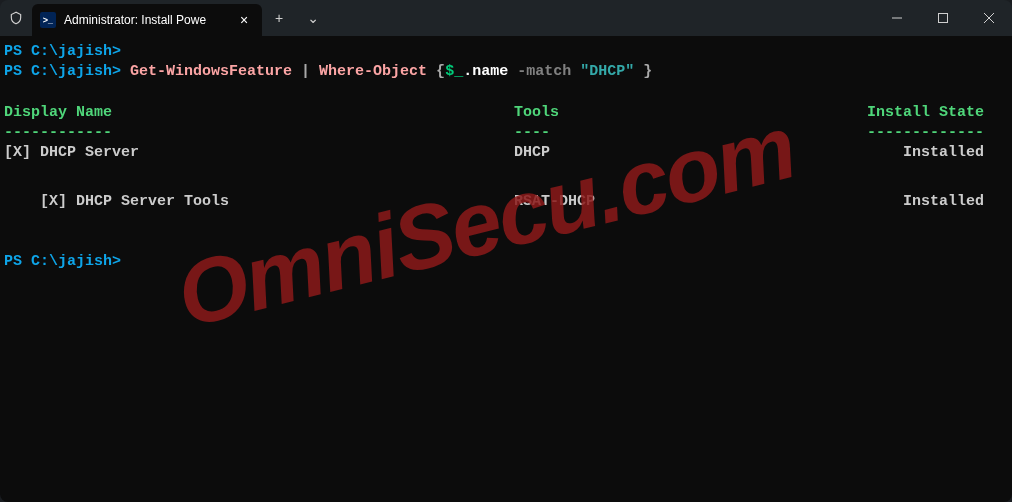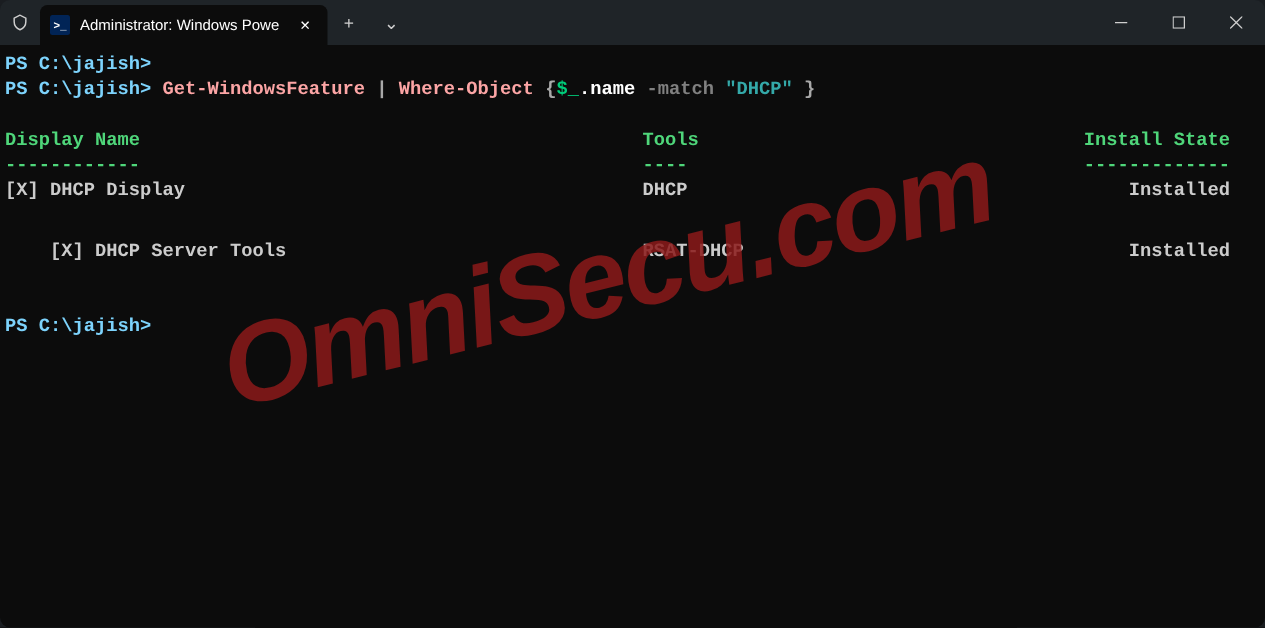--- a/index.html
+++ b/index.html
@@ -94,21 +94,21 @@
     .terminal {
       background: #0c0c0c;
       height: calc(100% - 36px);
       padding: 6px 4px;
       color: #cccccc;
       white-space: pre;
       line-height: 1.35;
       position: relative;
       font-weight: bold;
     }
-    .prompt { color: #7dd3fc; }
+    .prompt { color: #0ea5e9; }
     .cmd-yellow { color: #fca5a5; }
     .cmd-gray { color: #a9a9a9; }
     .cmd-darkgray { color: #808080; text-align: right; }
     .cmd-cyan { color: #34a9a9; }
     .cmd-green { color: #00cc7a; }
     .cmd-white { color: #ffffff; text-align: right; }
     .header-row { color: #4fd67a; }
     .data-row { color: #cccccc; }
     .watermark {
       position: absolute;
@@ -130,21 +130,21 @@
 <body>
 
 <div class="titlebar">
   <div class="shield-icon">
     <svg viewBox="0 0 24 24" fill="none" stroke="#cfcfcf" stroke-width="2">
       <path d="M12 2 L4 6 L4 11 C4 16 7 20 12 22 C17 20 20 16 20 11 L20 6 Z"></path>
     </svg>
   </div>
   <div class="tab">
     <div class="ps-icon">&gt;_</div>
-    <div class="tab-title">Administrator: Windows Powe</div>
+    <div class="tab-title">Administrator: Install Powe</div>
     <div class="tab-close">×</div>
   </div>
   <div class="new-tab">+</div>
   <div class="tab-menu">⌄</div>
   <div class="window-controls">
     <div class="win-btn">
       <svg viewBox="0 0 10 10">
           <line x1="0" y1="5" x2="10" y2="5" stroke="#cfcfcf" stroke-width="1"></line>
         </svg>
     </div>
@@ -160,19 +160,19 @@
         </svg>
     </div>
   </div>
 </div>
 
 <div class="terminal"><span class="prompt">PS C:\jajish&gt;</span>
 <span class="prompt">PS C:\jajish&gt; </span><span class="cmd-yellow">Get-WindowsFeature</span><span class="cmd-gray"> | </span><span class="cmd-yellow">Where-Object</span><span class="cmd-gray"> {</span><span class="cmd-green">$_</span><span class="cmd-white">.name </span><span class="cmd-darkgray">-match </span><span class="cmd-cyan">"DHCP"</span><span class="cmd-gray"> }</span>
 <span></span>
 <span class="header-row"><span style="display:inline-block;width:510px;">Display Name</span><span style="display:inline-block;width:270px;">Tools</span><span style="display:inline-block;width:200px;text-align:right;">Install State</span></span>
 <span class="header-row"><span style="display:inline-block;width:510px;">------------</span><span style="display:inline-block;width:270px;">----</span><span style="display:inline-block;width:200px;text-align:right;">-------------</span></span>
-<span class="data-row"><span style="display:inline-block;width:510px;">[X] DHCP Display</span><span style="display:inline-block;width:270px;">DHCP</span><span style="display:inline-block;width:200px;text-align:right;">Installed</span></span>
+<span class="data-row"><span style="display:inline-block;width:510px;">[X] DHCP Server</span><span style="display:inline-block;width:270px;">DHCP</span><span style="display:inline-block;width:200px;text-align:right;">Installed</span></span>
 <span class="data-row"><span style="display:inline-block;width:510px;">    [X] DHCP Server Tools</span><span style="display:inline-block;width:270px;margin-top:28px;">RSAT-DHCP</span><span style="display:inline-block;width:200px;text-align:right;">Installed</span></span>
 <span></span>
 <span></span>
 <span class="prompt">PS C:\jajish&gt;</span>
   <div class="watermark">OmniSecu.com</div>
 </div>
 
 </body></html>

